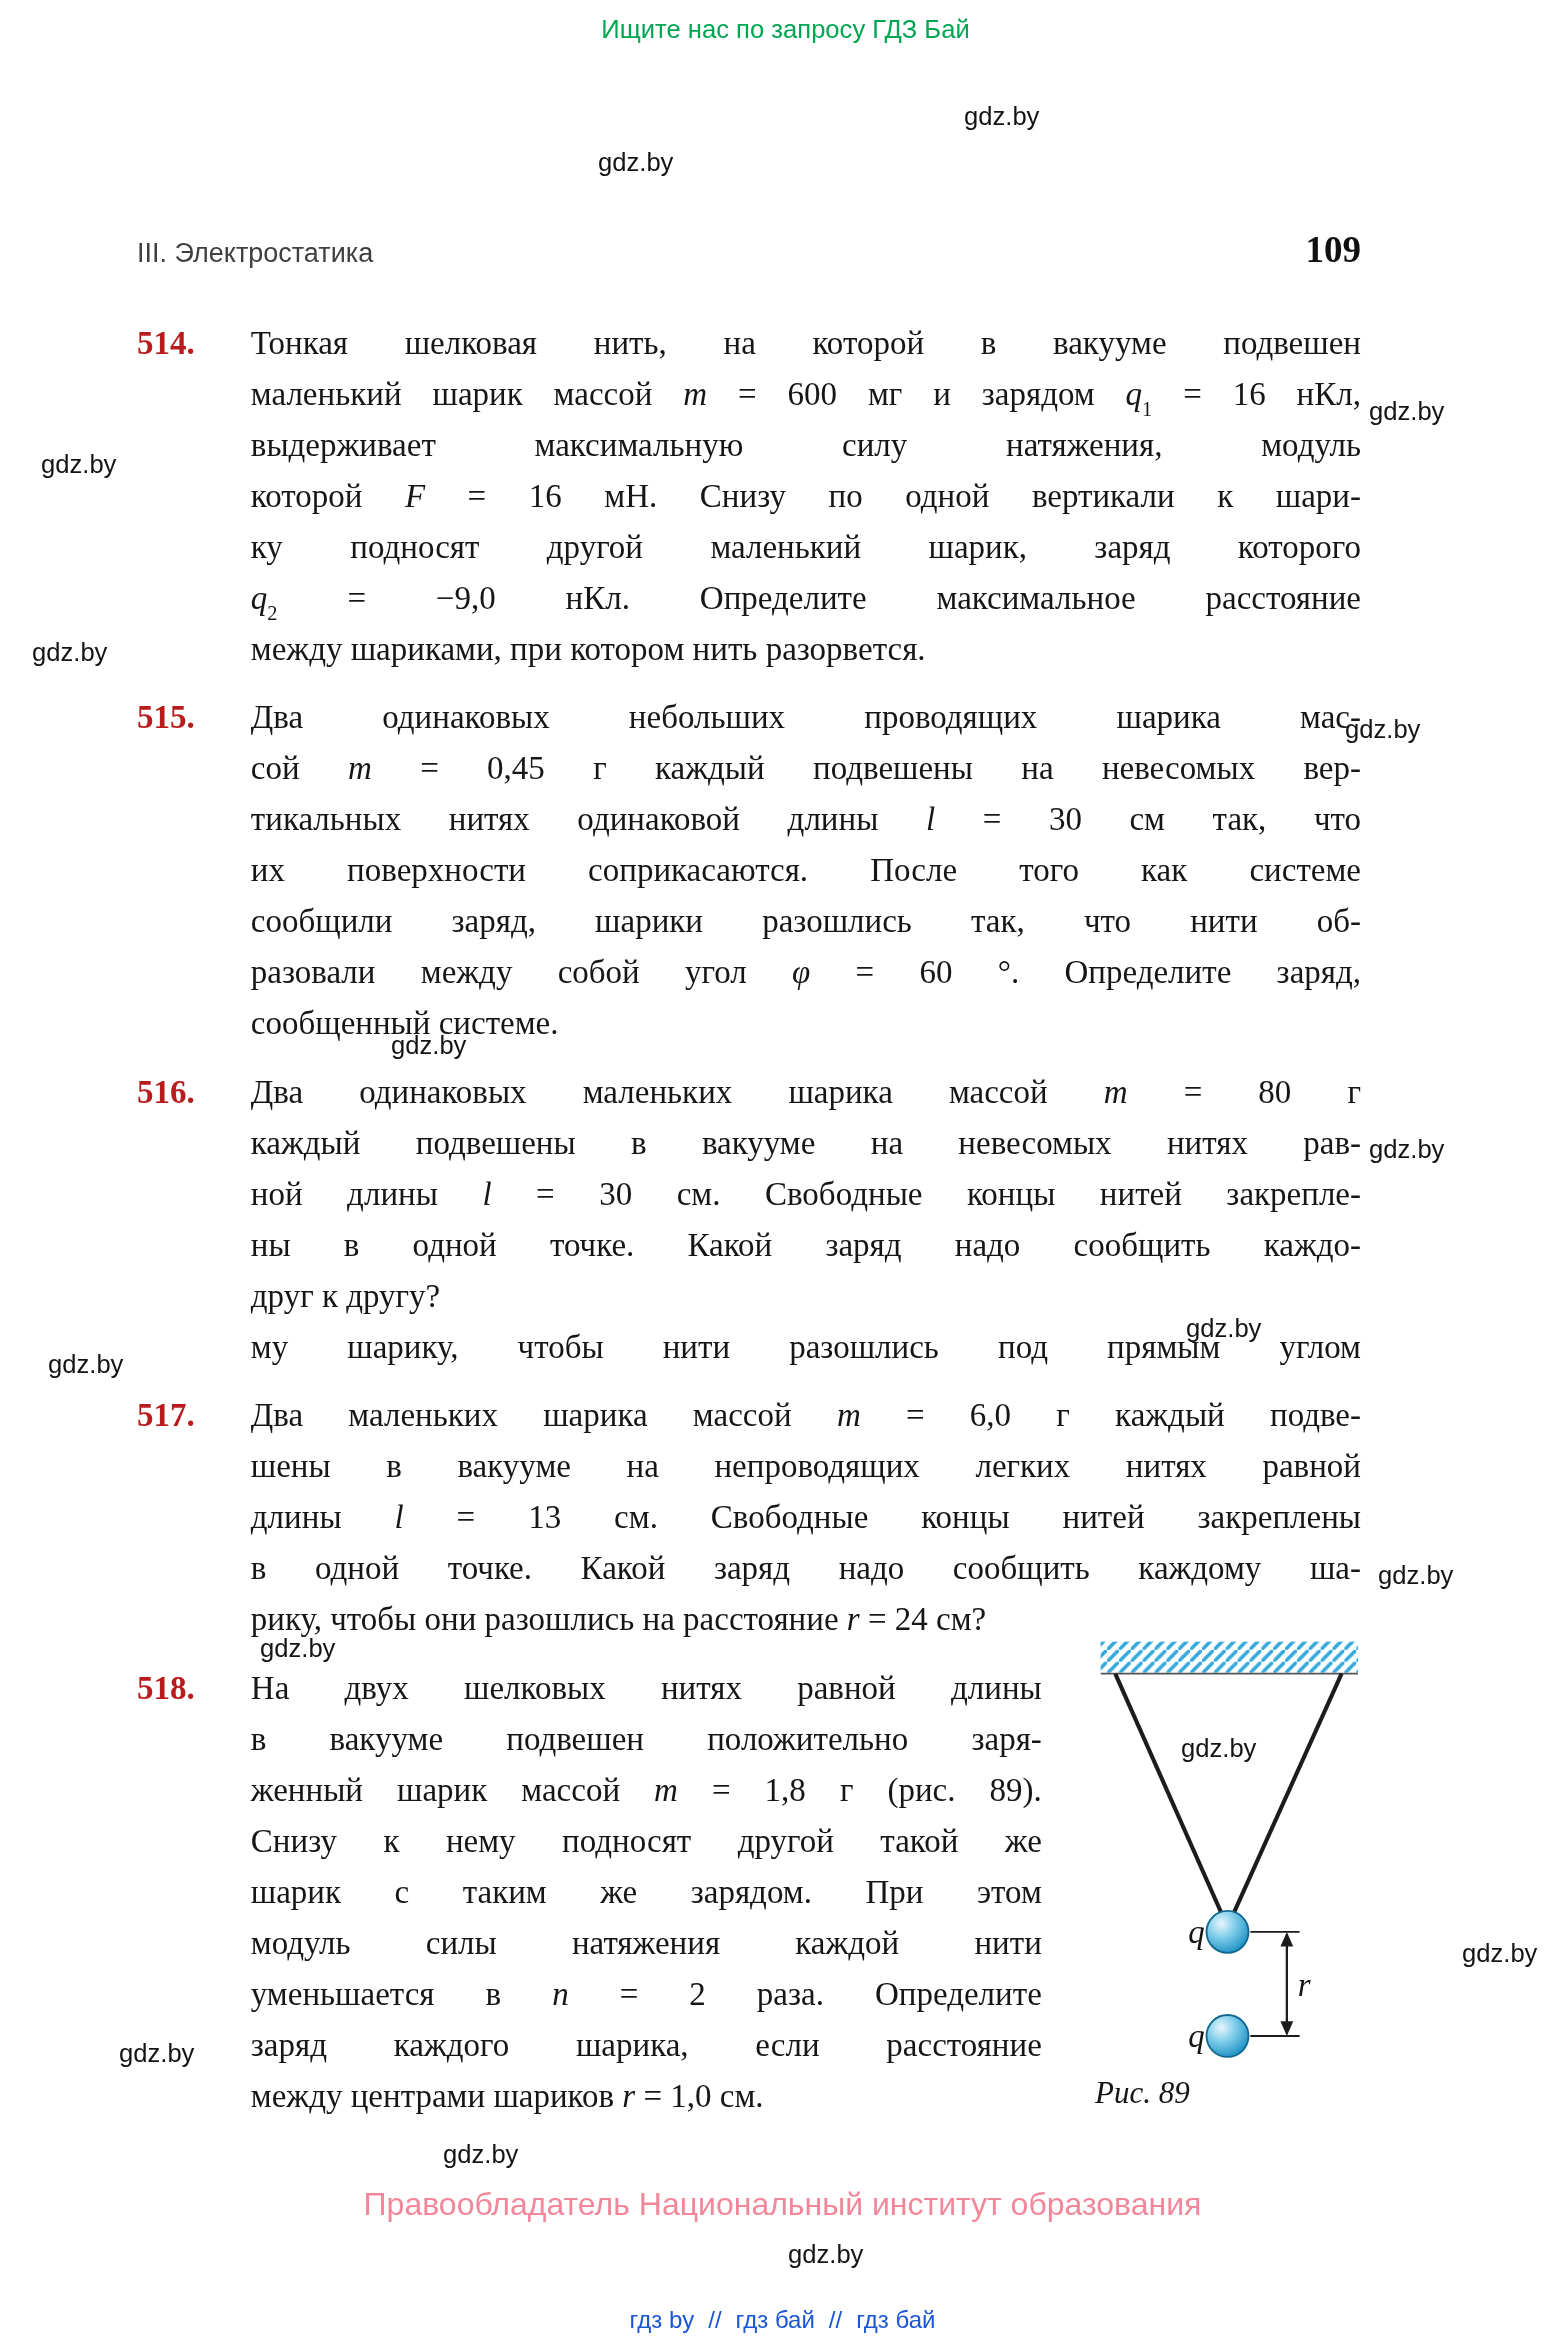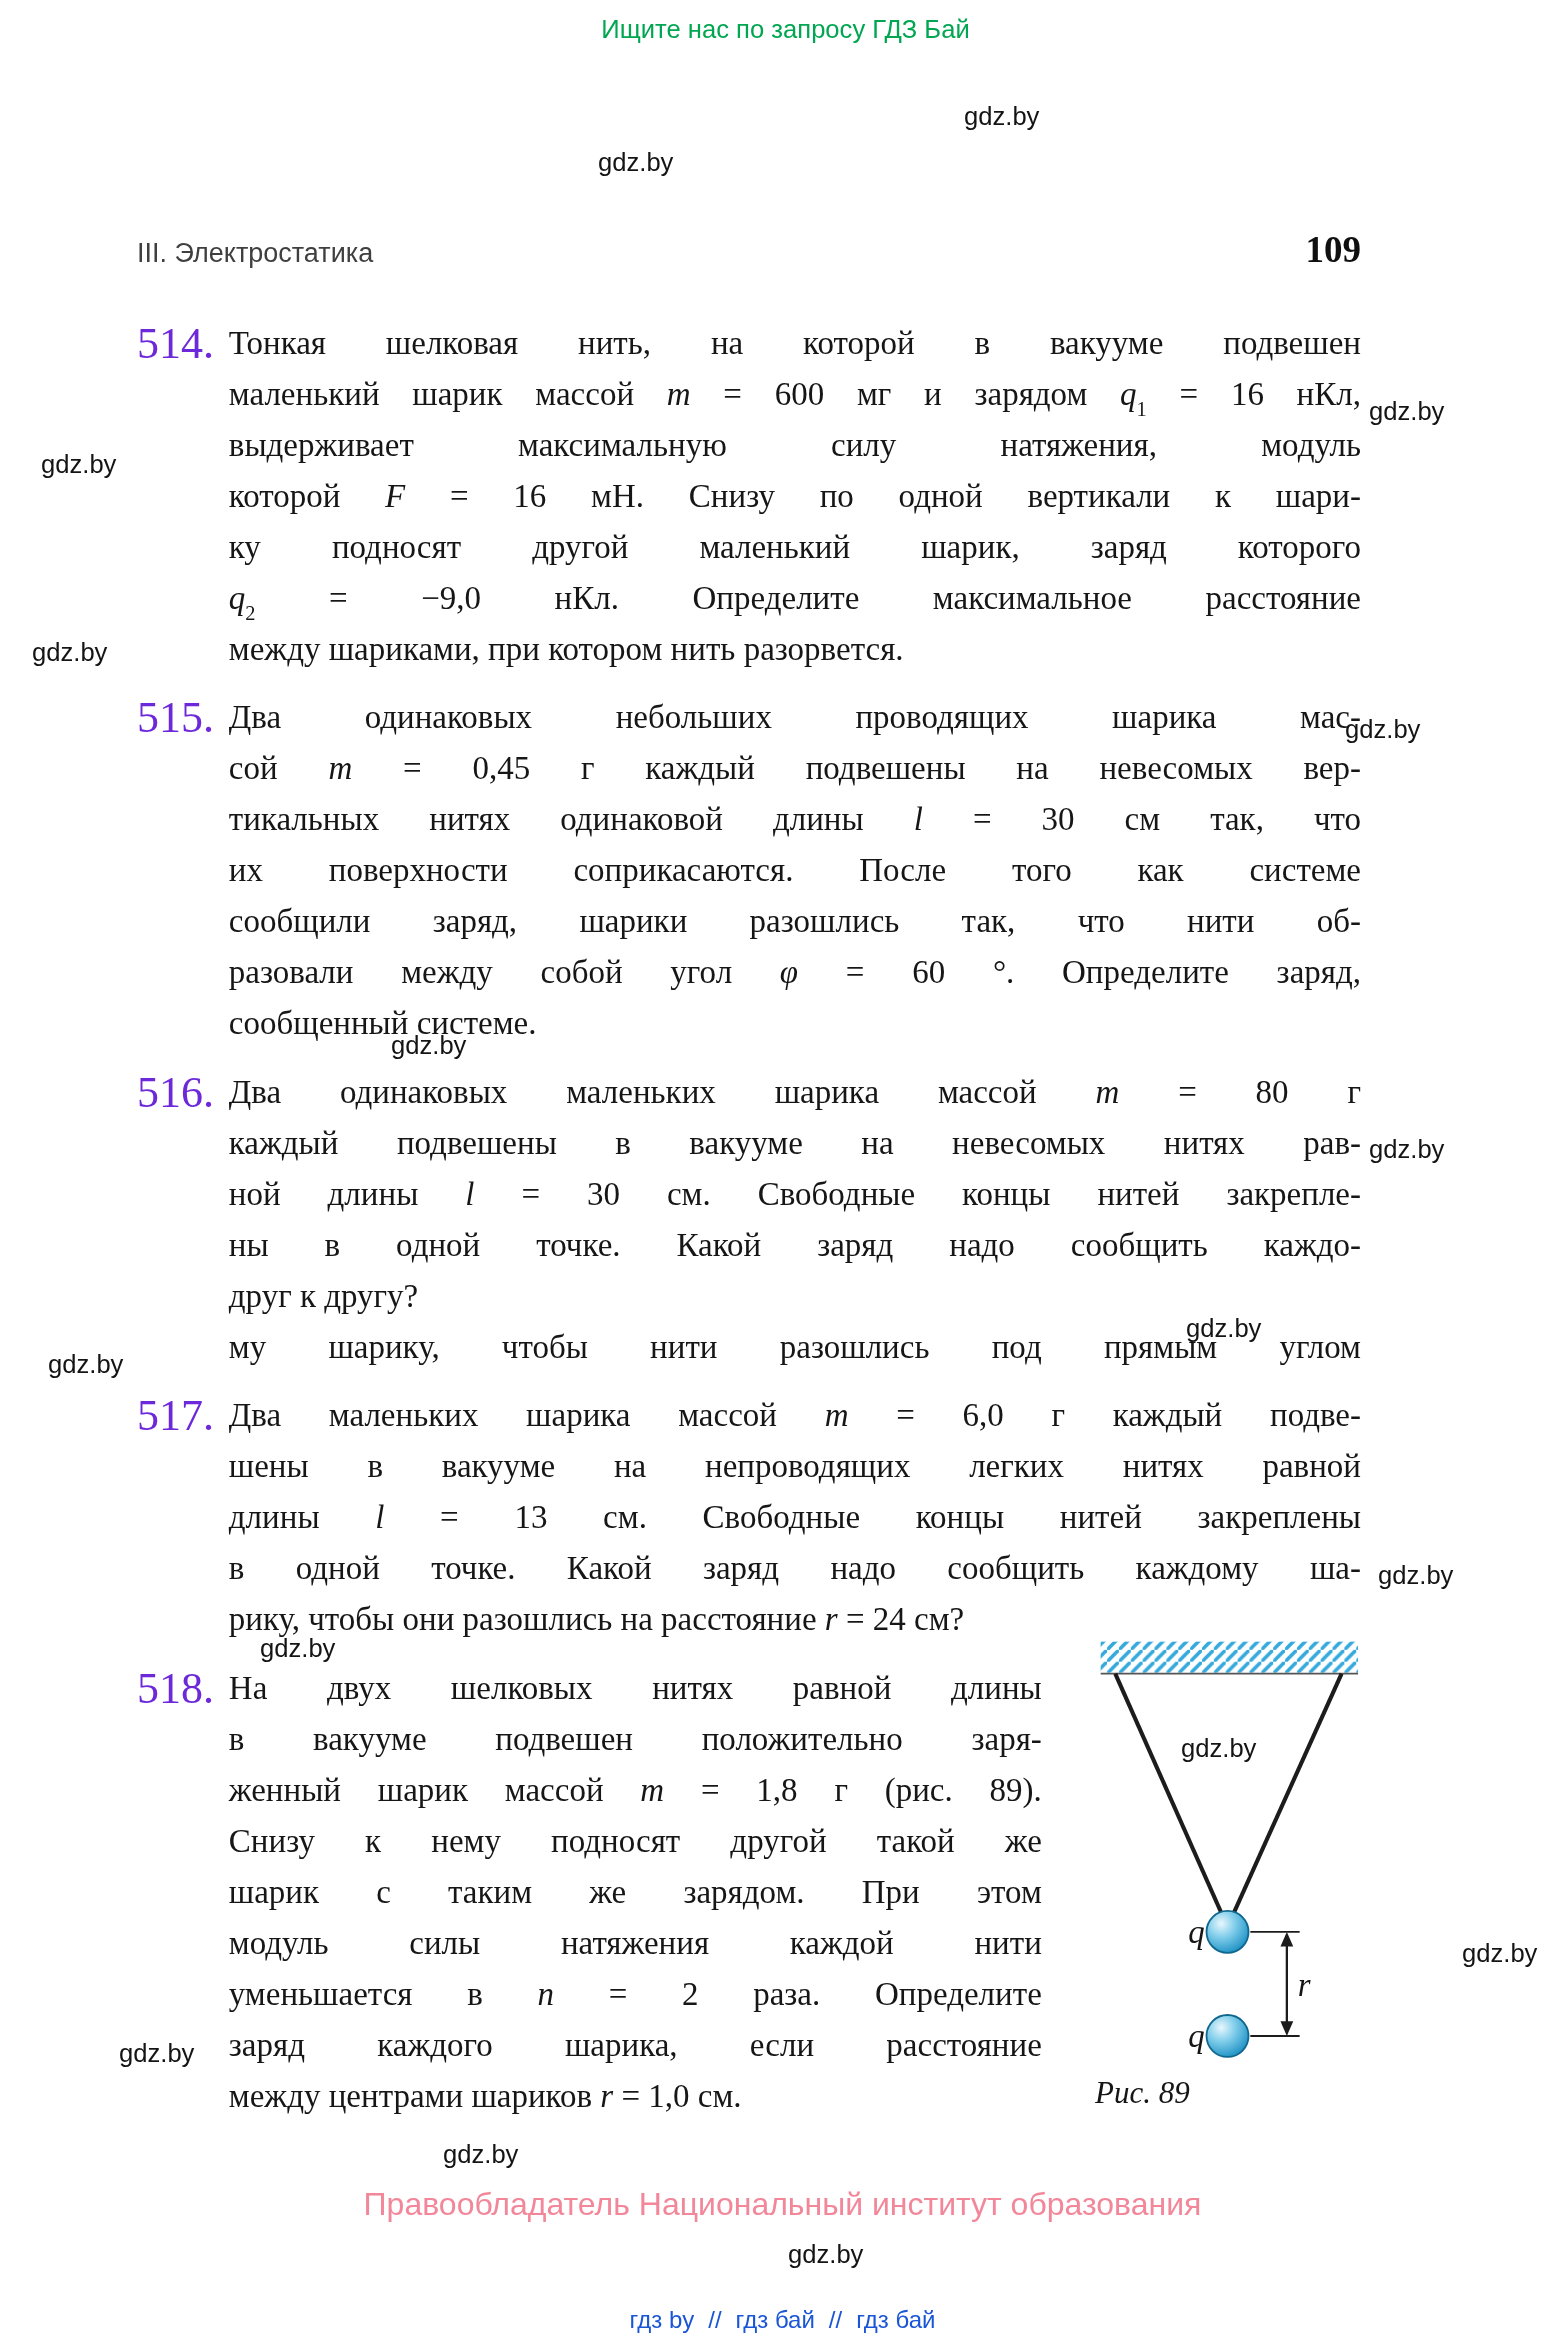--- a/index.html
+++ b/index.html
@@ -37,29 +37,29 @@
   }
   .pageno{
     font-size:37px;font-weight:bold;color:#101010;
   }
   .problems{
     position:absolute;top:318px;left:137px;width:1224px;
   }
   .problem{display:flex;margin-bottom:17.4px;}
   .pnum{
     flex:none;width:79px;
-    font-weight:normal;font-size:44px;line-height:51px;
-    color:#6d28d9;
+    font-weight:bold;font-size:33px;line-height:51px;
+    color:#b91c1c;
   }
   .ptext{
     flex:1;margin-left:12.8px;
     font-size:33px;line-height:51px;
   }
   .problem.narrow .ptext{flex:none;width:813px;}
-  .line{text-align:justify;text-align-last:justify;}
+  .line{text-align:justify;text-align-last:justify;margin-left:22px;}
   .line.last{text-align:justify;text-align-last:left;}
   .it{font-style:italic;}
   sub{font-size:0.62em;line-height:0;position:relative;top:0.18em;}
   .figure{
     position:absolute;left:1095px;top:1638px;width:276px;z-index:1;
   }
   .fig-caption{
     text-align:left;font-style:italic;font-size:31px;
     margin-top:3.7px;color:#151515;
   }

